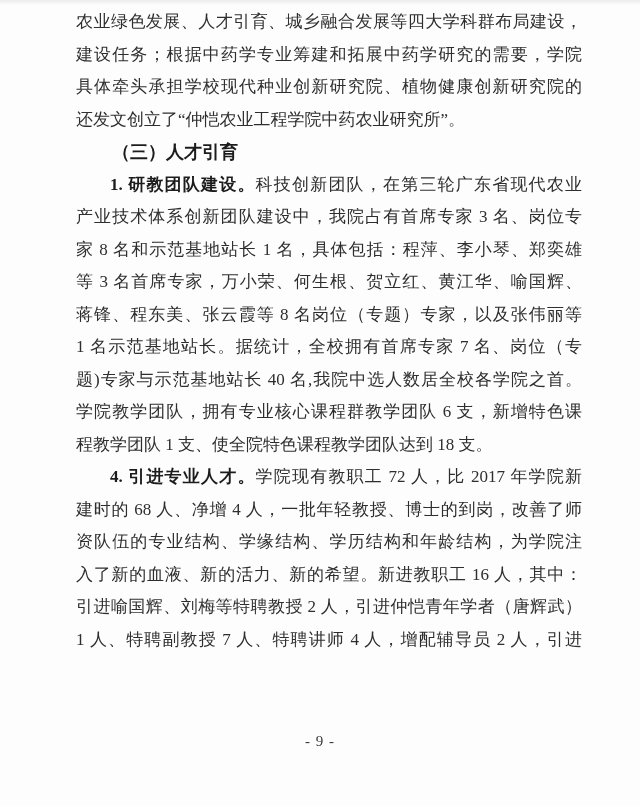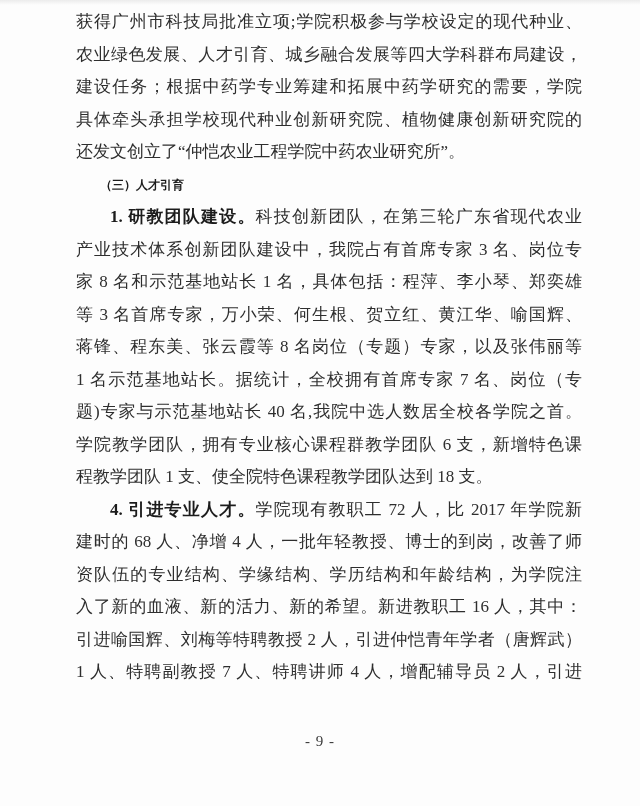--- a/index.html
+++ b/index.html
@@ -41,21 +41,21 @@
   .line.nofill {
     text-align: left;
     text-align-last: left;
   }
   .line.indent {
     text-indent: 2em;
   }
   .line.heading {
     font-weight: bold;
     color: #1e1e1e;
-    font-size: 12px;
+    font-size: 18px;
   }
   .seg.bold {
     font-weight: bold;
     color: #1c1c1c;
   }
   .footer {
     position: absolute;
     top: 733px;
     left: 0;
     width: 640px;
@@ -64,21 +64,20 @@
     color: #3a3a3a;
     letter-spacing: 1px;
   }
 </style>
 </head>
 <body>
 
 <div class="page">
   <div class="scan-edge-top"></div>
   <div class="doc-body">
-      <div class="line"><span class="seg">获得广州市科技局批准立项;学院积极参与学校设定的现代种业、</span></div>
       <div class="line"><span class="seg">农业绿色发展、人才引育、城乡融合发展等四大学科群布局建设，</span></div>
       <div class="line"><span class="seg">建设任务；根据中药学专业筹建和拓展中药学研究的需要，学院</span></div>
       <div class="line"><span class="seg">具体牵头承担学校现代种业创新研究院、植物健康创新研究院的</span></div>
       <div class="line nofill"><span class="seg">还发文创立了“仲恺农业工程学院中药农业研究所”。</span></div>
       <div class="line nofill indent heading"><span class="seg bold">（三）人才引育</span></div>
       <div class="line indent"><span class="seg bold">1. 研教团队建设。</span><span class="seg">科技创新团队，在第三轮广东省现代农业</span></div>
       <div class="line"><span class="seg">产业技术体系创新团队建设中，我院占有首席专家 3 名、岗位专</span></div>
       <div class="line"><span class="seg">家 8 名和示范基地站长 1 名，具体包括：程萍、李小琴、郑奕雄</span></div>
       <div class="line"><span class="seg">等 3 名首席专家，万小荣、何生根、贺立红、黄江华、喻国辉、</span></div>
       <div class="line"><span class="seg">蒋锋、程东美、张云霞等 8 名岗位（专题）专家，以及张伟丽等</span></div>

